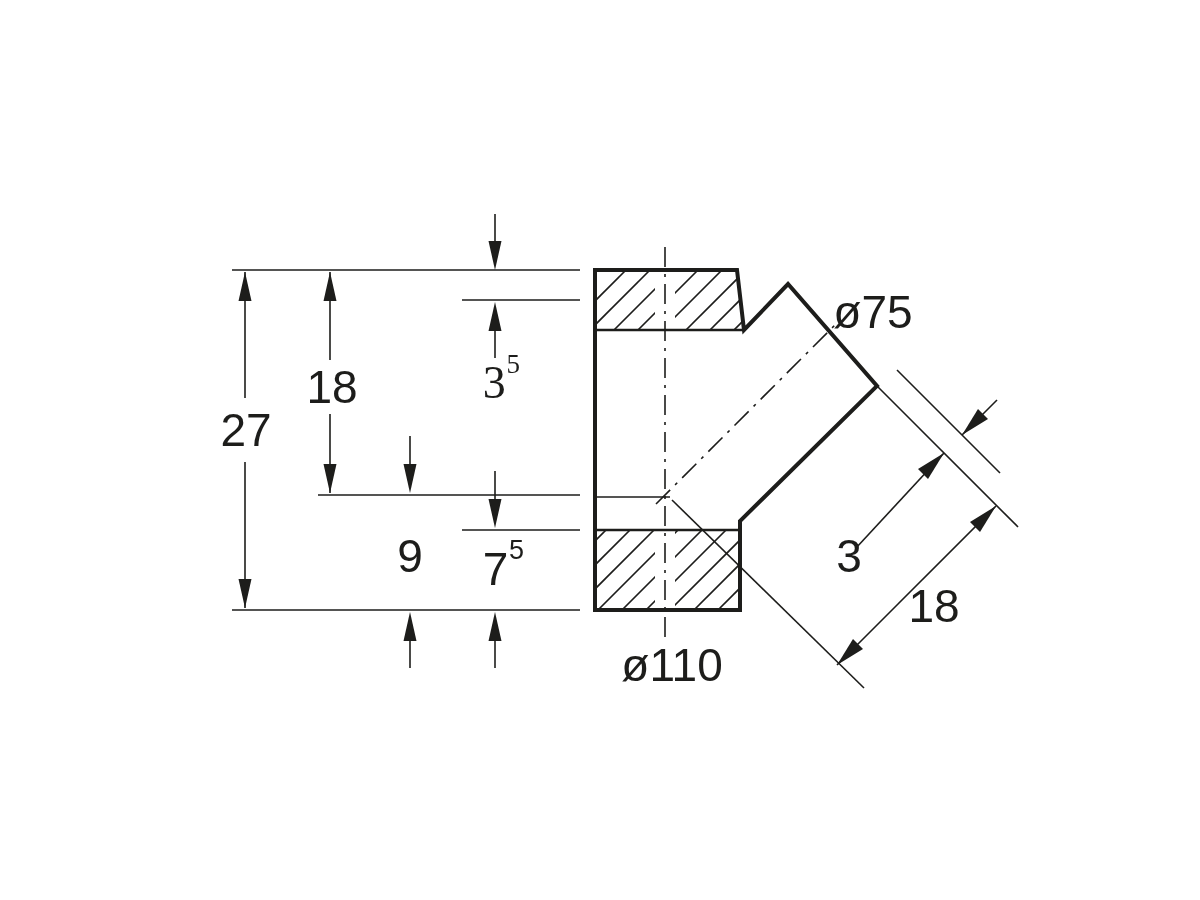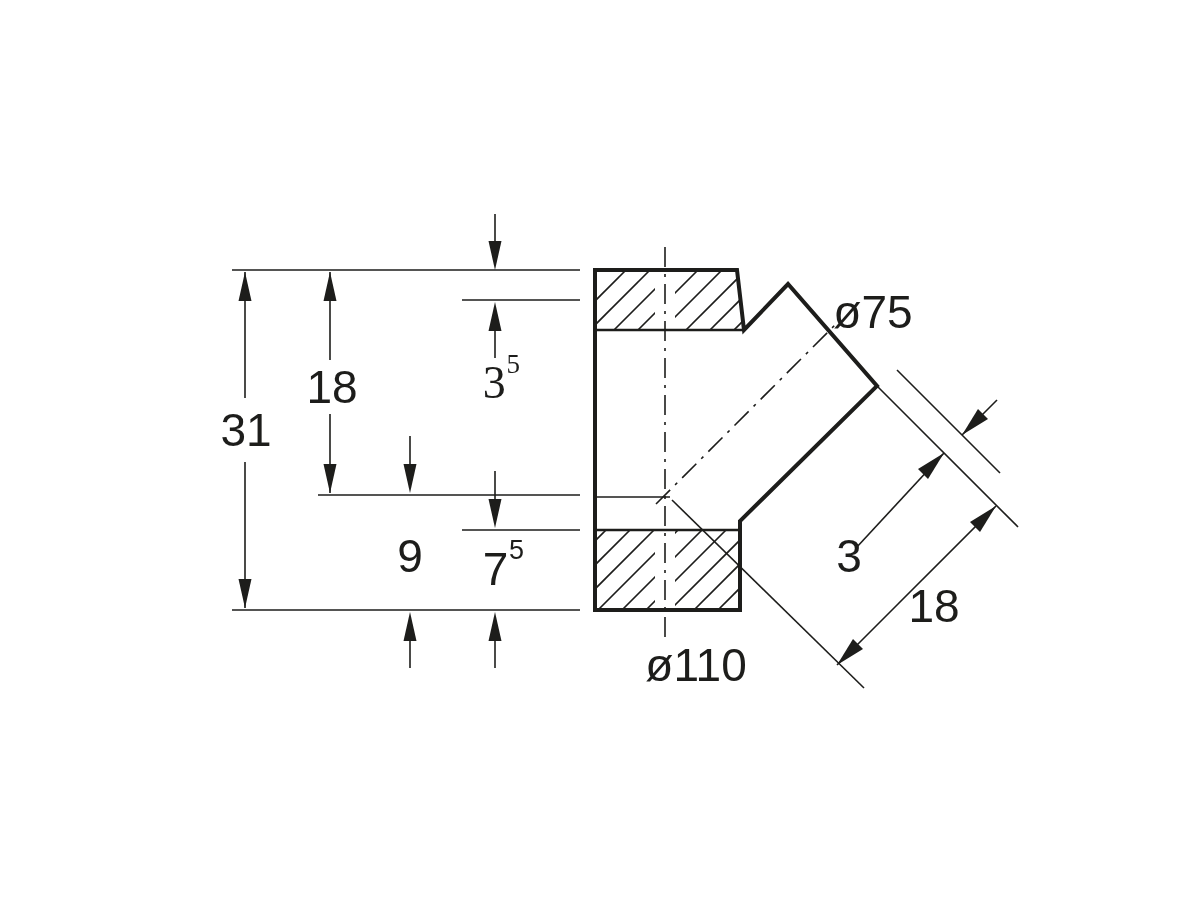--- a/index.html
+++ b/index.html
@@ -126,31 +126,31 @@
       <polygon points="245,608 238.5,579 251.5,579"></polygon>
       <polygon points="330,272 323.5,301 336.5,301"></polygon>
       <polygon points="330,493 323.5,464 336.5,464"></polygon>
       <polygon points="837,665 863,649 853,639"></polygon>
       <polygon points="996,506 980,532 970,522"></polygon>
       <polygon points="944,453 928,479 918,469"></polygon>
       <polygon points="962,435 988,419 978,409"></polygon>
     </g>
   </svg>
 
-  <div class="dim-label" style="left:246px;top:430px;">31</div>
+  <div class="dim-label" style="left:246px;top:430px;">27</div>
 
   <div class="dim-label" style="left:332px;top:387px;">18</div>
 
   <div class="dim-label" style="left:501px;top:383px;font-family:Liberation Serif, serif;"><span>3</span><sup>5</sup></div>
 
   <div class="dim-label" style="left:410px;top:556px;">9</div>
 
   <div class="dim-label" style="left:503px;top:569px;text-align:right;"><span>7</span><sup>5</sup></div>
 
   <div class="dim-label" style="left:873px;top:312px;">ø75</div>
 
-  <div class="dim-label" style="left:696px;top:665px;">ø110</div>
+  <div class="dim-label" style="left:672px;top:665px;">ø110</div>
 
   <div class="dim-label" style="left:849px;top:556px;">3</div>
 
   <div class="dim-label" style="left:934px;top:606px;">18</div>
 
 </div>
 
 </body></html>

